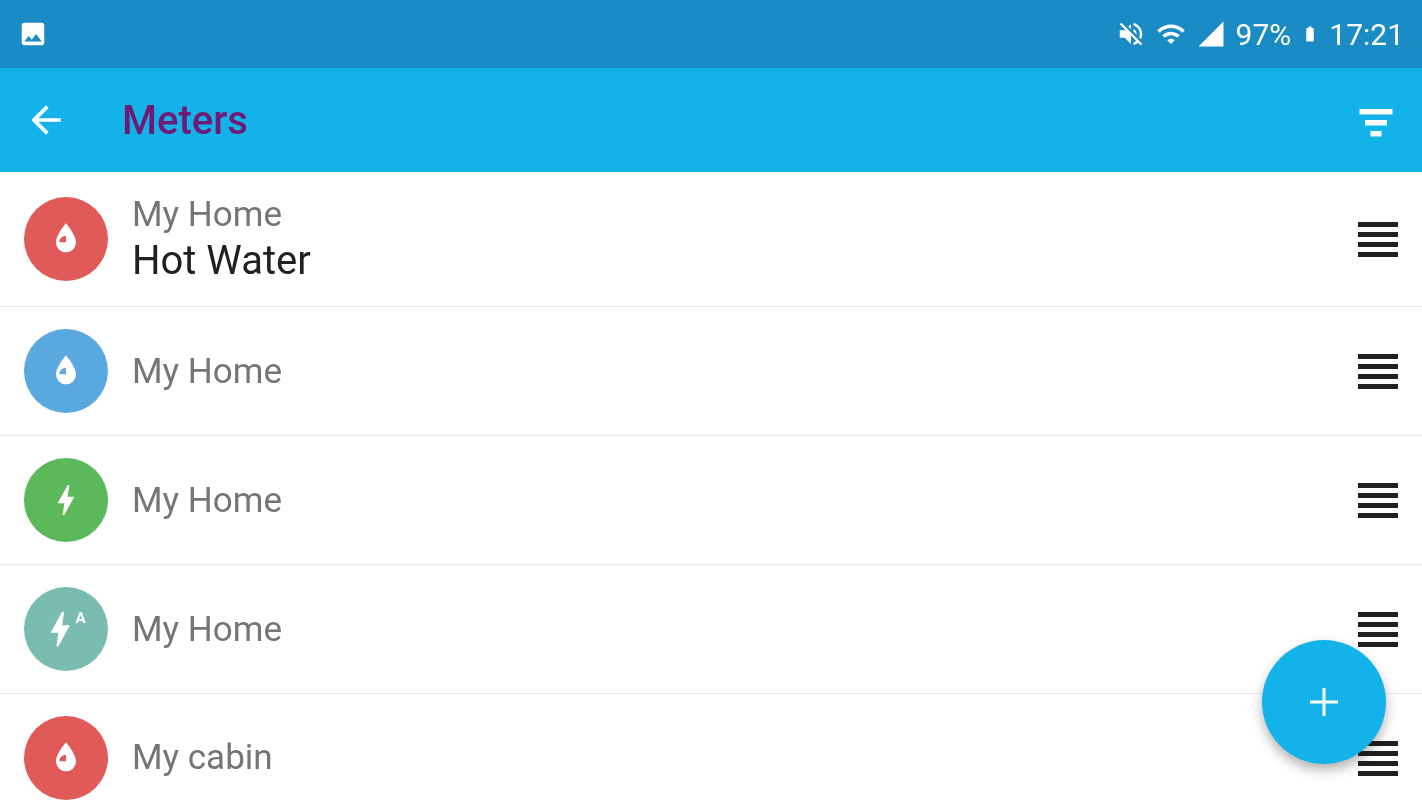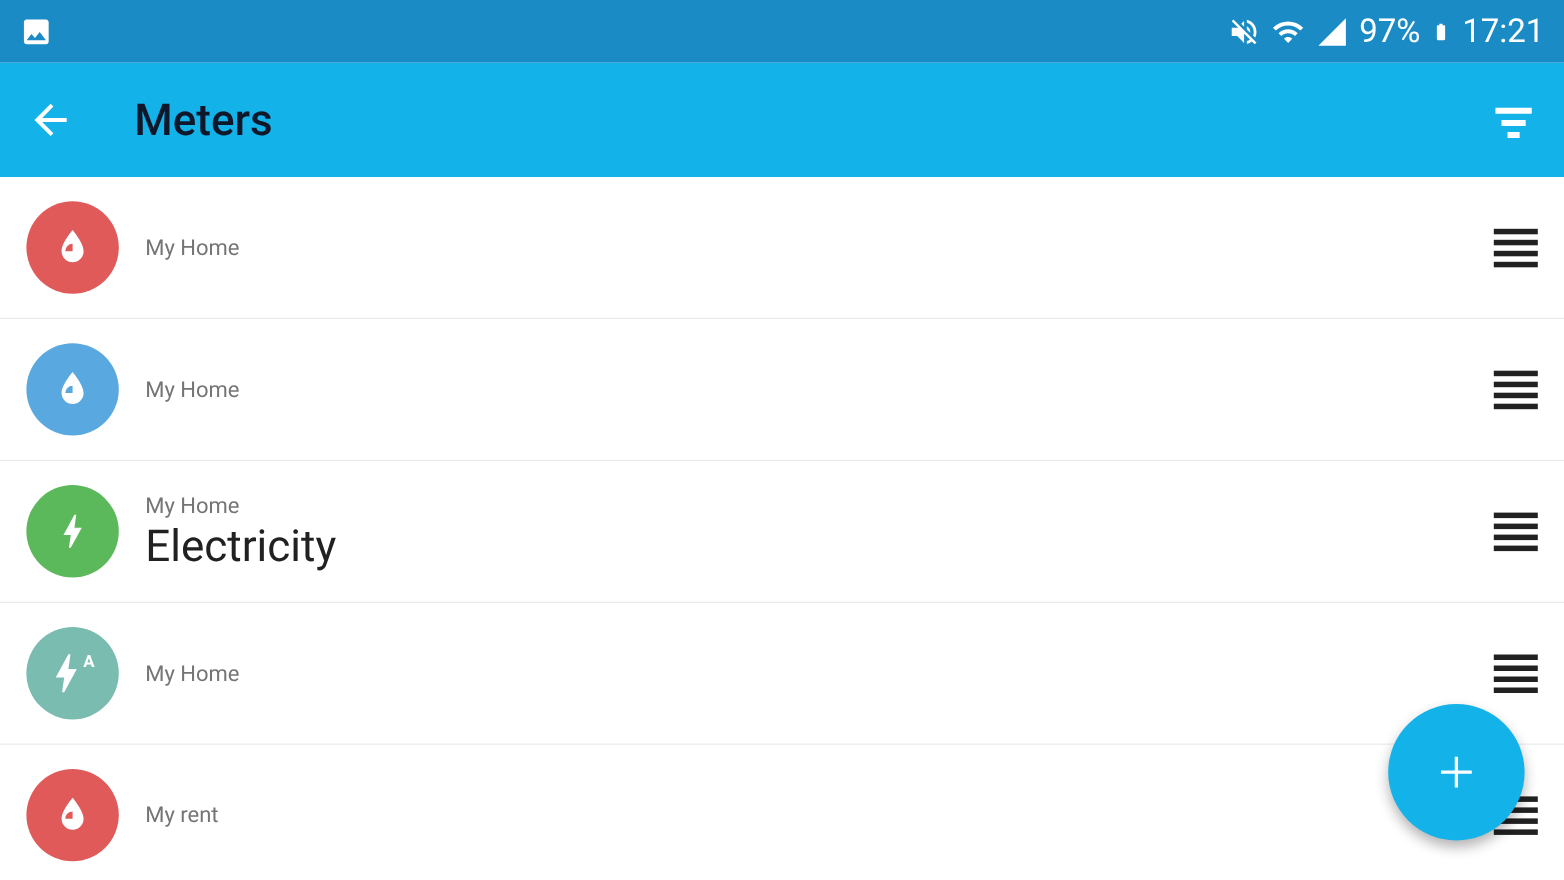--- a/index.html
+++ b/index.html
@@ -5,21 +5,21 @@
     * { margin: 0; padding: 0; box-sizing: border-box; }
     body {
       font-family: 'Roboto', -apple-system, BlinkMacSystemFont, sans-serif;
       width: 1422px;
       height: 800px;
       overflow: hidden;
       background: #ffffff;
       position: relative;
     }
     .status-bar {
-      height: 57px;
+      height: 68px;
       background: #1a8bc4;
       display: flex;
       align-items: center;
       justify-content: space-between;
       padding: 0 18px;
       color: #ffffff;
     }
     .status-left {
       display: flex;
       align-items: center;
@@ -34,21 +34,21 @@
     .status-icon {
       display: inline-flex;
       align-items: center;
     }
     .app-bar {
       height: 104px;
       background: #13b3ea;
       display: flex;
       align-items: center;
       padding: 0 24px;
-      color: #0f172a;
+      color: #701a75;
     }
     .back-button {
       display: flex;
       align-items: center;
       justify-content: center;
       margin-right: 54px;
       cursor: pointer;
     }
     .app-title {
       font-size: 40px;
@@ -81,21 +81,21 @@
       margin-right: 24px;
       flex-shrink: 0;
     }
     .meter-info {
       flex: 1;
       display: flex;
       flex-direction: column;
       gap: 2px;
     }
     .meter-location {
-      font-size: 20px;
+      font-size: 35px;
       color: #757575;
       font-weight: 400;
     }
     .meter-name {
       font-size: 40px;
       color: #212121;
       font-weight: 400;
     }
     .drag-handle {
       display: flex;
@@ -181,20 +181,21 @@
 <div class="list-container">
 
   <div class="list-item">
     <div class="meter-icon bg-red">
       <svg width="40" height="40" viewBox="0 0 24 24" fill="#ffffff">
           <path d="M12 2.5s-6 7-6 11.5a6 6 0 0012 0c0-4.5-6-11.5-6-11.5zM8 14a4 4 0 014-4v4H8z"></path>
         </svg>
     </div>
     <div class="meter-info">
       <div class="meter-location">My Home</div>
+      <div class="meter-name">Hot Water</div>
     </div>
     <div class="drag-handle">
       <div class="drag-line"></div>
         <div class="drag-line"></div>
         <div class="drag-line"></div>
         <div class="drag-line"></div>
     </div>
   </div>
 
   <div class="list-item">
@@ -215,21 +216,20 @@
   </div>
 
   <div class="list-item">
     <div class="meter-icon bg-green">
       <svg width="40" height="40" viewBox="0 0 24 24" fill="#ffffff">
           <path d="M11 21h-1l1-7H7l6-11h1l-1 7h4l-6 11z"></path>
         </svg>
     </div>
     <div class="meter-info">
       <div class="meter-location">My Home</div>
-      <div class="meter-name">Electricity</div>
     </div>
     <div class="drag-handle">
       <div class="drag-line"></div>
         <div class="drag-line"></div>
         <div class="drag-line"></div>
         <div class="drag-line"></div>
     </div>
   </div>
 
   <div class="list-item">
@@ -250,21 +250,21 @@
     </div>
   </div>
 
   <div class="list-item">
     <div class="meter-icon bg-red">
       <svg width="40" height="40" viewBox="0 0 24 24" fill="#ffffff">
           <path d="M12 2.5s-6 7-6 11.5a6 6 0 0012 0c0-4.5-6-11.5-6-11.5zM8 14a4 4 0 014-4v4H8z"></path>
         </svg>
     </div>
     <div class="meter-info">
-      <div class="meter-location">My rent</div>
+      <div class="meter-location">My cabin</div>
       <div class="meter-name"></div>
     </div>
     <div class="drag-handle">
       <div class="drag-line"></div>
         <div class="drag-line"></div>
         <div class="drag-line"></div>
         <div class="drag-line"></div>
     </div>
   </div>
 

